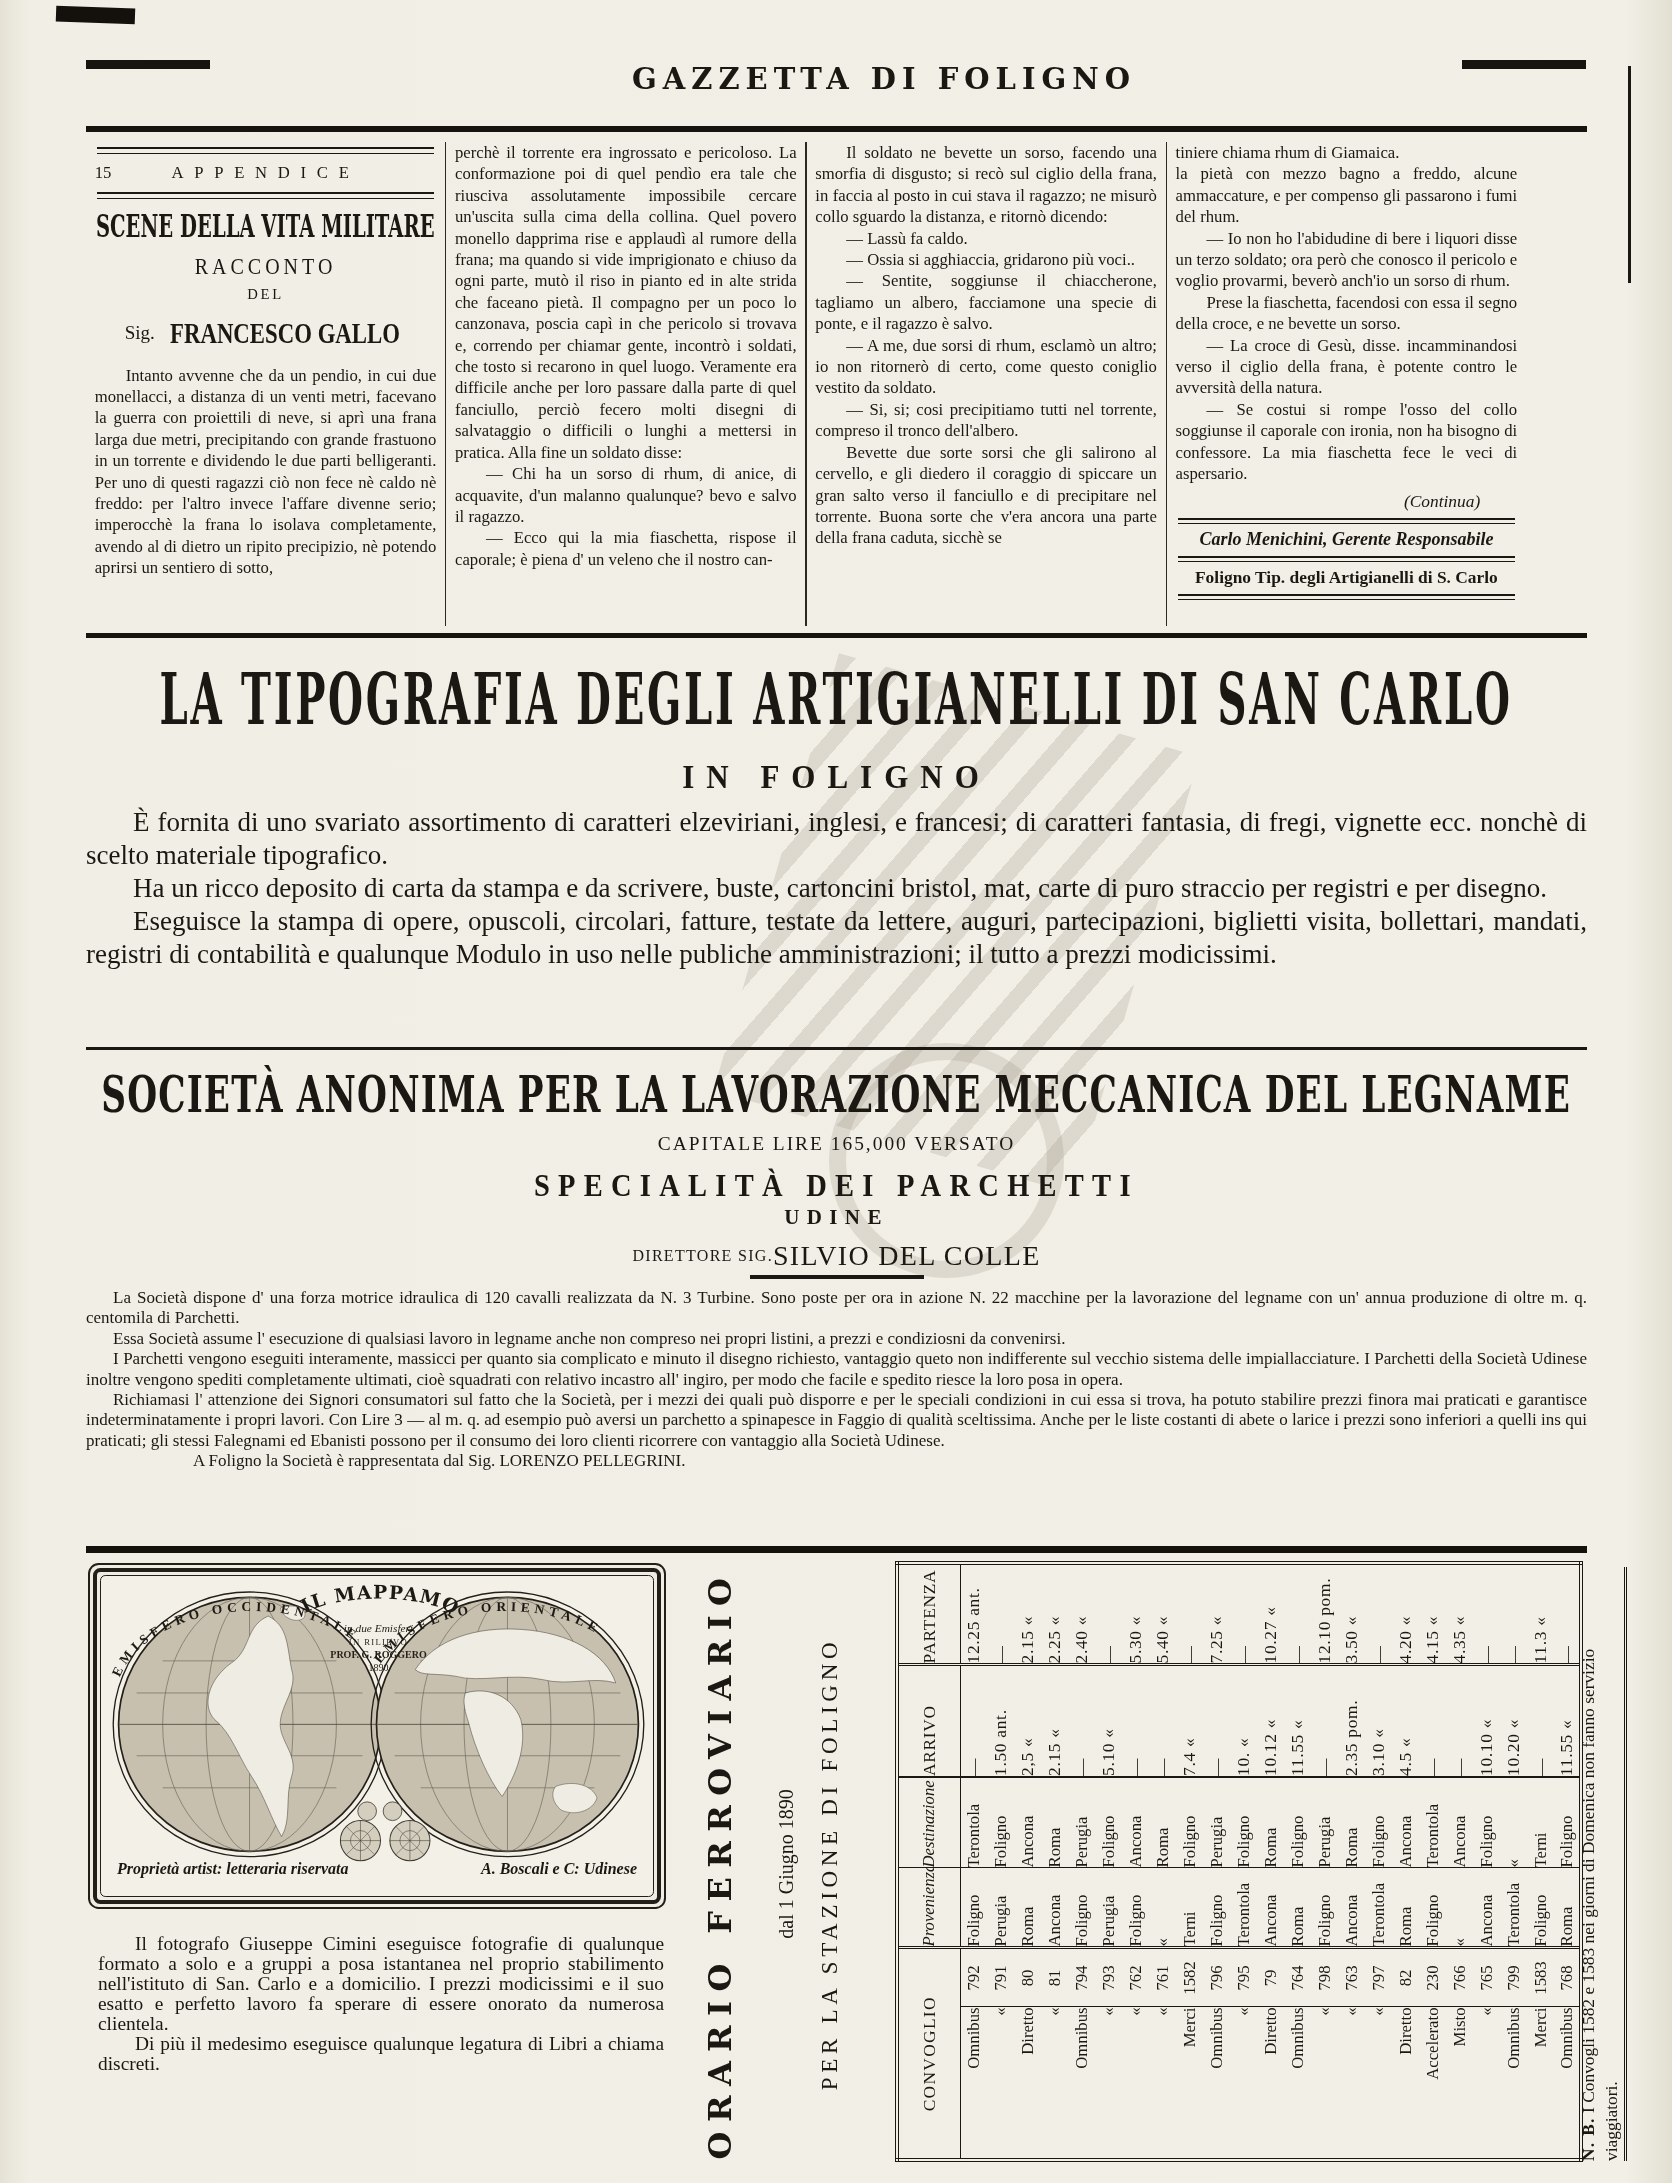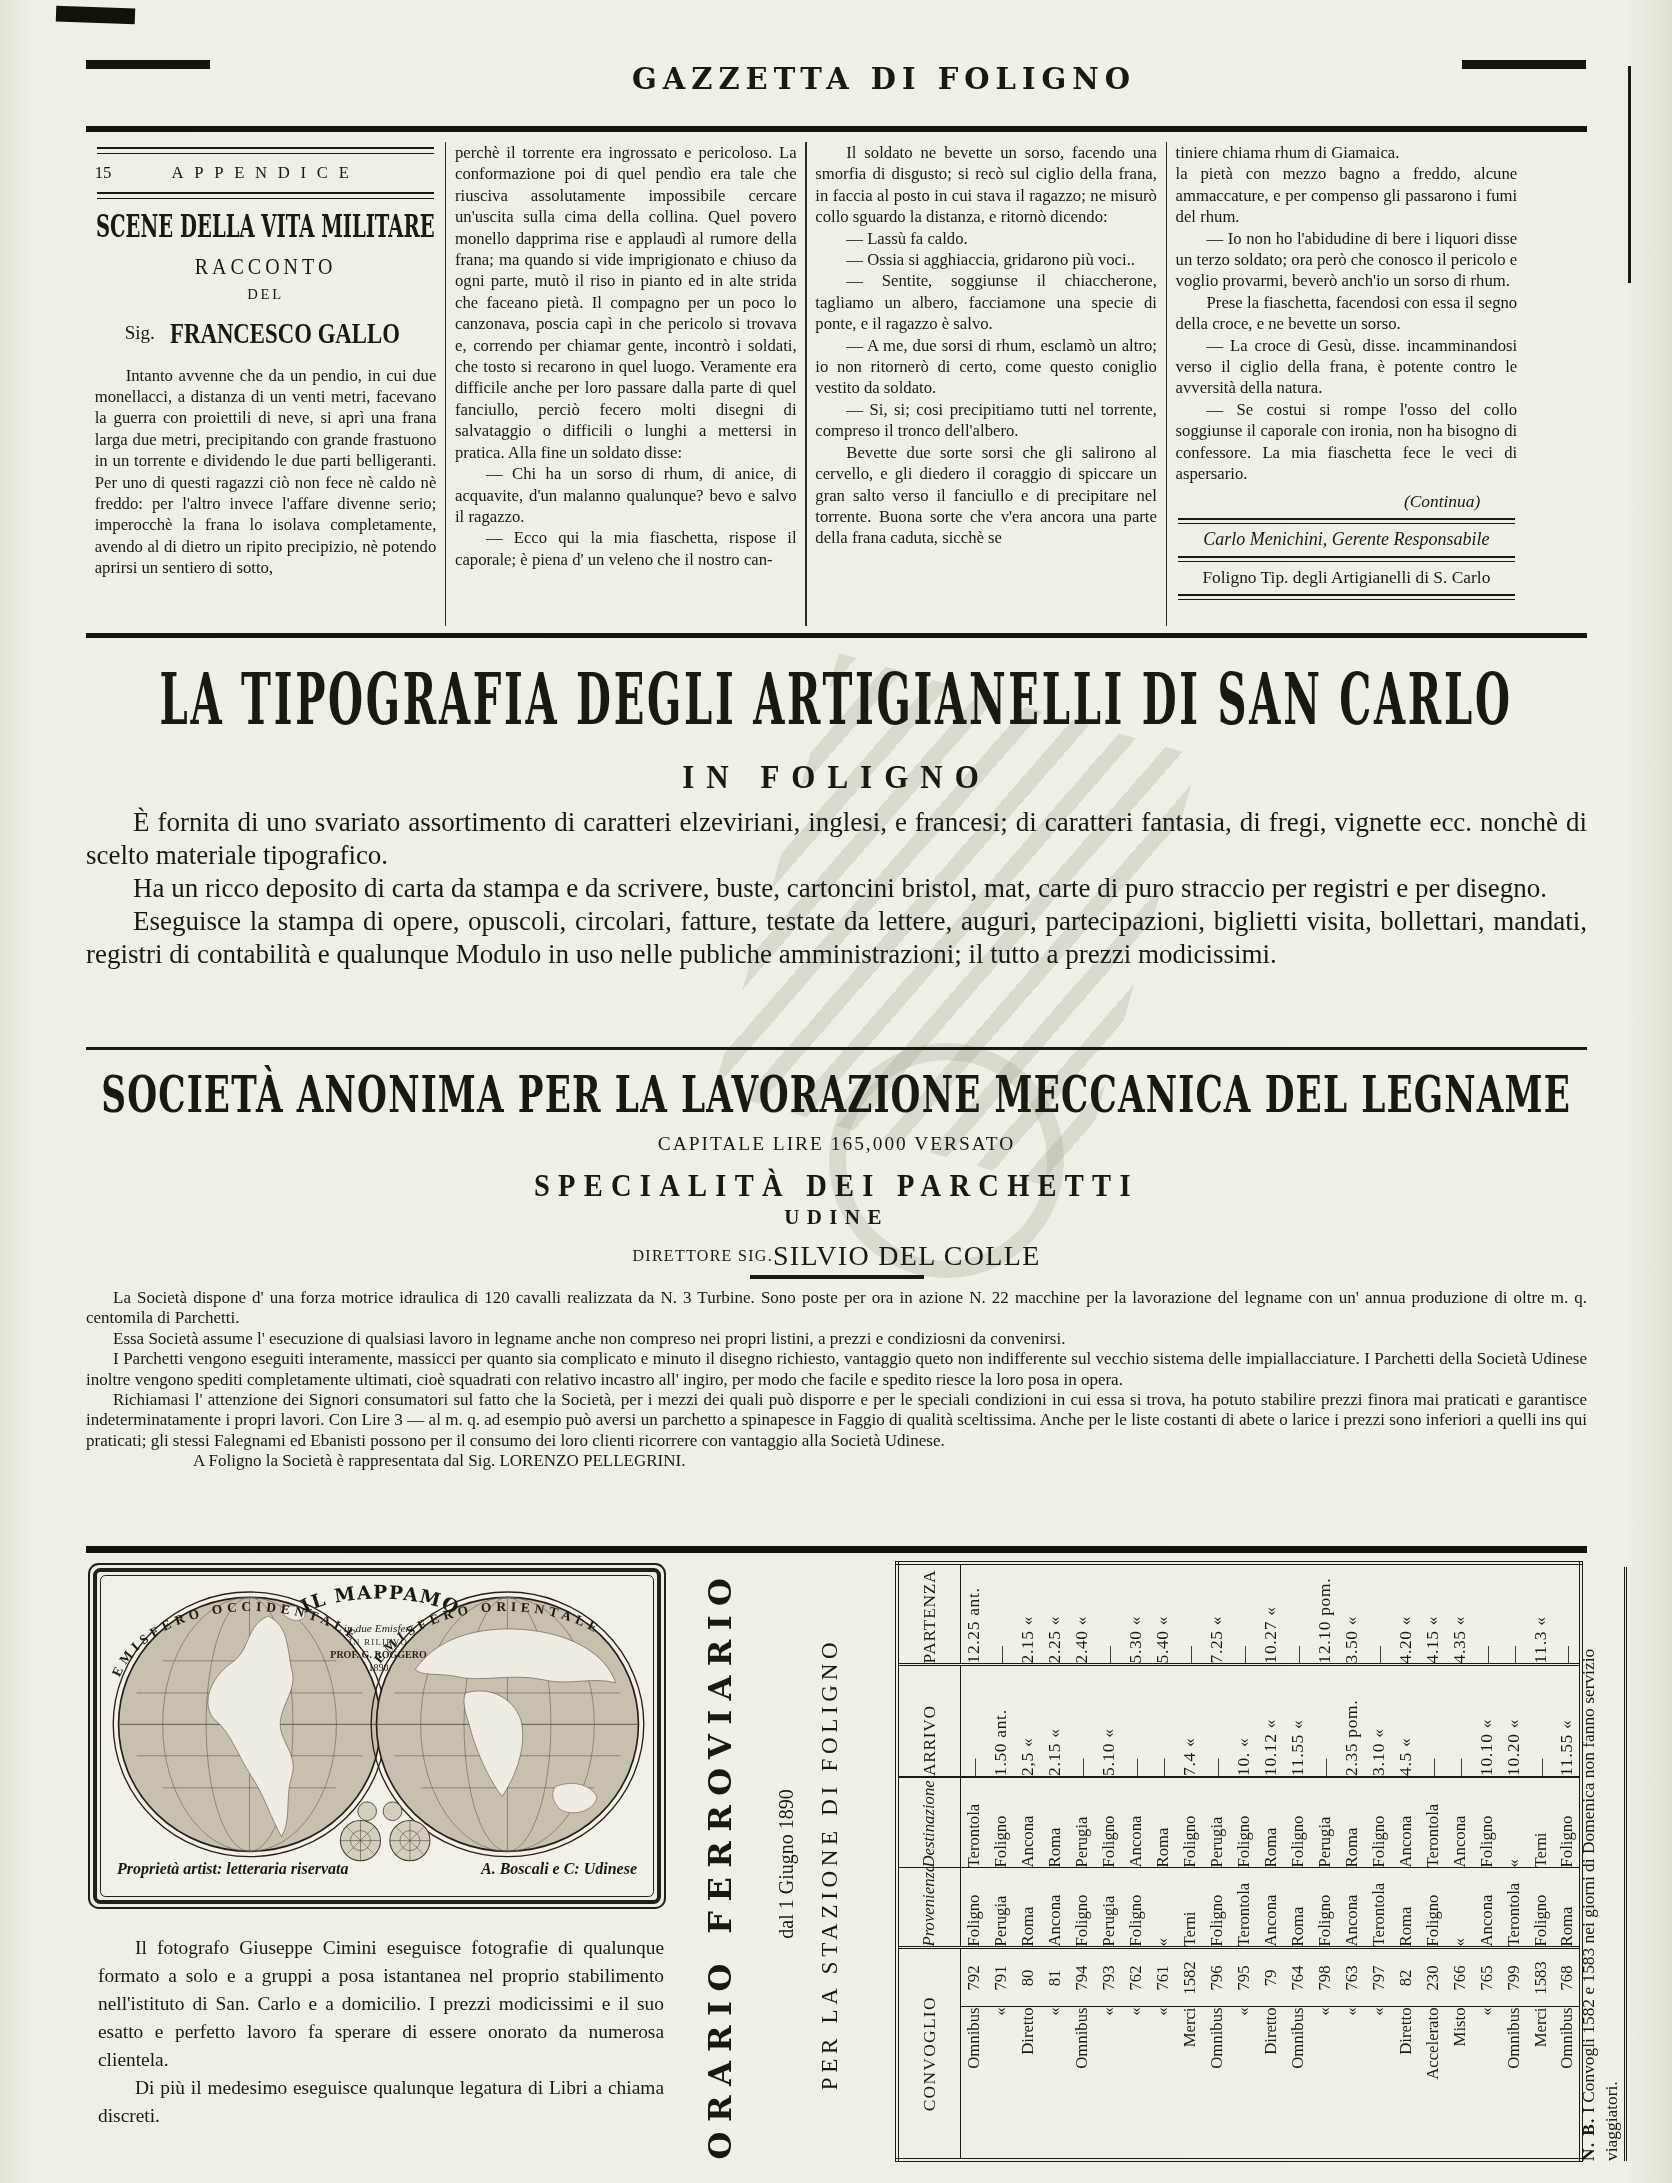--- a/index.html
+++ b/index.html
@@ -36,21 +36,21 @@
   .story-title-line{height:41px;margin-top:6.7px;}
   .story-title-line .squish{font-size:23px;font-weight:bold;font-family:"DejaVu Serif",serif;transform:scale(0.85,1.4);}
   .story-sub-line{height:33px;margin-top:4px;}
   .story-sub-line .squish{font-size:20px;letter-spacing:4px;transform:scale(1,1.2);}
   .story-del-line{height:24px;font-size:14.7px;letter-spacing:2.7px;margin-top:2.7px;}
   .story-auth-line{height:41px;margin-top:2.7px;}
   .story-auth-line .squish{font-size:24px;font-weight:bold;transform:scale(0.95,1.25);}
   .story-auth-line .sig{font-size:19px;font-weight:normal;margin-right:9.4px;}
   .para-block{margin-top:10.7px;}
   .continua{text-align:right;font-style:italic;font-size:17.4px;padding-right:37px;margin-top:6.7px;}
-  .colophon{margin-top:4px;}
+  .colophon{margin-top:4px;font-weight:bold;}
   .colophon .gl{font-style:italic;font-size:18px;text-align:center;}
   .colophon .im{font-size:17.4px;text-align:center;}
   
   .rule1{top:633px;left:86px;width:1501px;height:4.7px;background:#17140f;}
   .rule2{top:1047px;left:86px;width:1501px;height:3.3px;background:#1b1813;}
   .rule3{top:1546px;left:86px;width:1501px;height:6.7px;background:#15120e;}
   
   .tipografia{top:641px;left:86px;width:1501px;}
   .tip-title-line{height:115px;}
   .tip-title-line .squish{font-size:49px;font-weight:bold;letter-spacing:3.3px;font-family:"DejaVu Serif",serif;transform:scale(0.82,1.45);}
@@ -77,21 +77,21 @@
   .leg-paras p{font-size:17px;line-height:20.4px;text-align:justify;text-indent:27px;margin:0;}
   .rep-line{font-size:17px;line-height:20.4px;text-indent:107px;margin:0;}
   
   .map-frame{left:88px;top:1563px;width:578px;height:346px;box-sizing:border-box;
     border:2px solid #221e18;border-radius:10.7px;padding:3.3px;background:#efece3;}
   .map-frame .f2{border:4.7px solid #221e18;border-radius:7.4px;padding:2.7px;height:100%;box-sizing:border-box;}
   .map-frame .f3{border:1.3px solid #221e18;border-radius:5.4px;height:100%;box-sizing:border-box;overflow:hidden;background:#f3f0e7;}
   .map-captions{display:flex;justify-content:space-between;padding:0 16px;font-style:italic;font-weight:bold;font-size:16px;margin-top:-4px;}
   
   .photo-ad{left:98px;top:1934px;width:566px;}
-  .photo-ad p{font-size:19.4px;line-height:28px;text-align:justify;text-indent:37px;margin:0;}
+  .photo-ad p{font-size:19.4px;line-height:20px;text-align:justify;text-indent:37px;margin:0;}
   
   .rot{transform-origin:top left;transform:rotate(-90deg) translateX(-100%);}
   .tt-title-wrap{left:689px;top:1567px;width:201px;height:594px;}
   .tt-title-wrap .rot{width:594px;height:201px;text-align:center;}
   .tt-t1{font-size:32px;font-weight:bold;letter-spacing:9.4px;font-family:"DejaVu Serif",serif;padding-top:12px;}
   .tt-t2{font-size:20px;margin-top:36px;}
   .tt-t3{font-size:23px;letter-spacing:4.7px;margin-top:19px;}
   .tt-table-wrap{left:895px;top:1565px;width:678px;height:597px;}
   .tt-table-wrap .rot{width:597px;height:678px;}
   table.tt{border-collapse:collapse;table-layout:fixed;width:597px;

